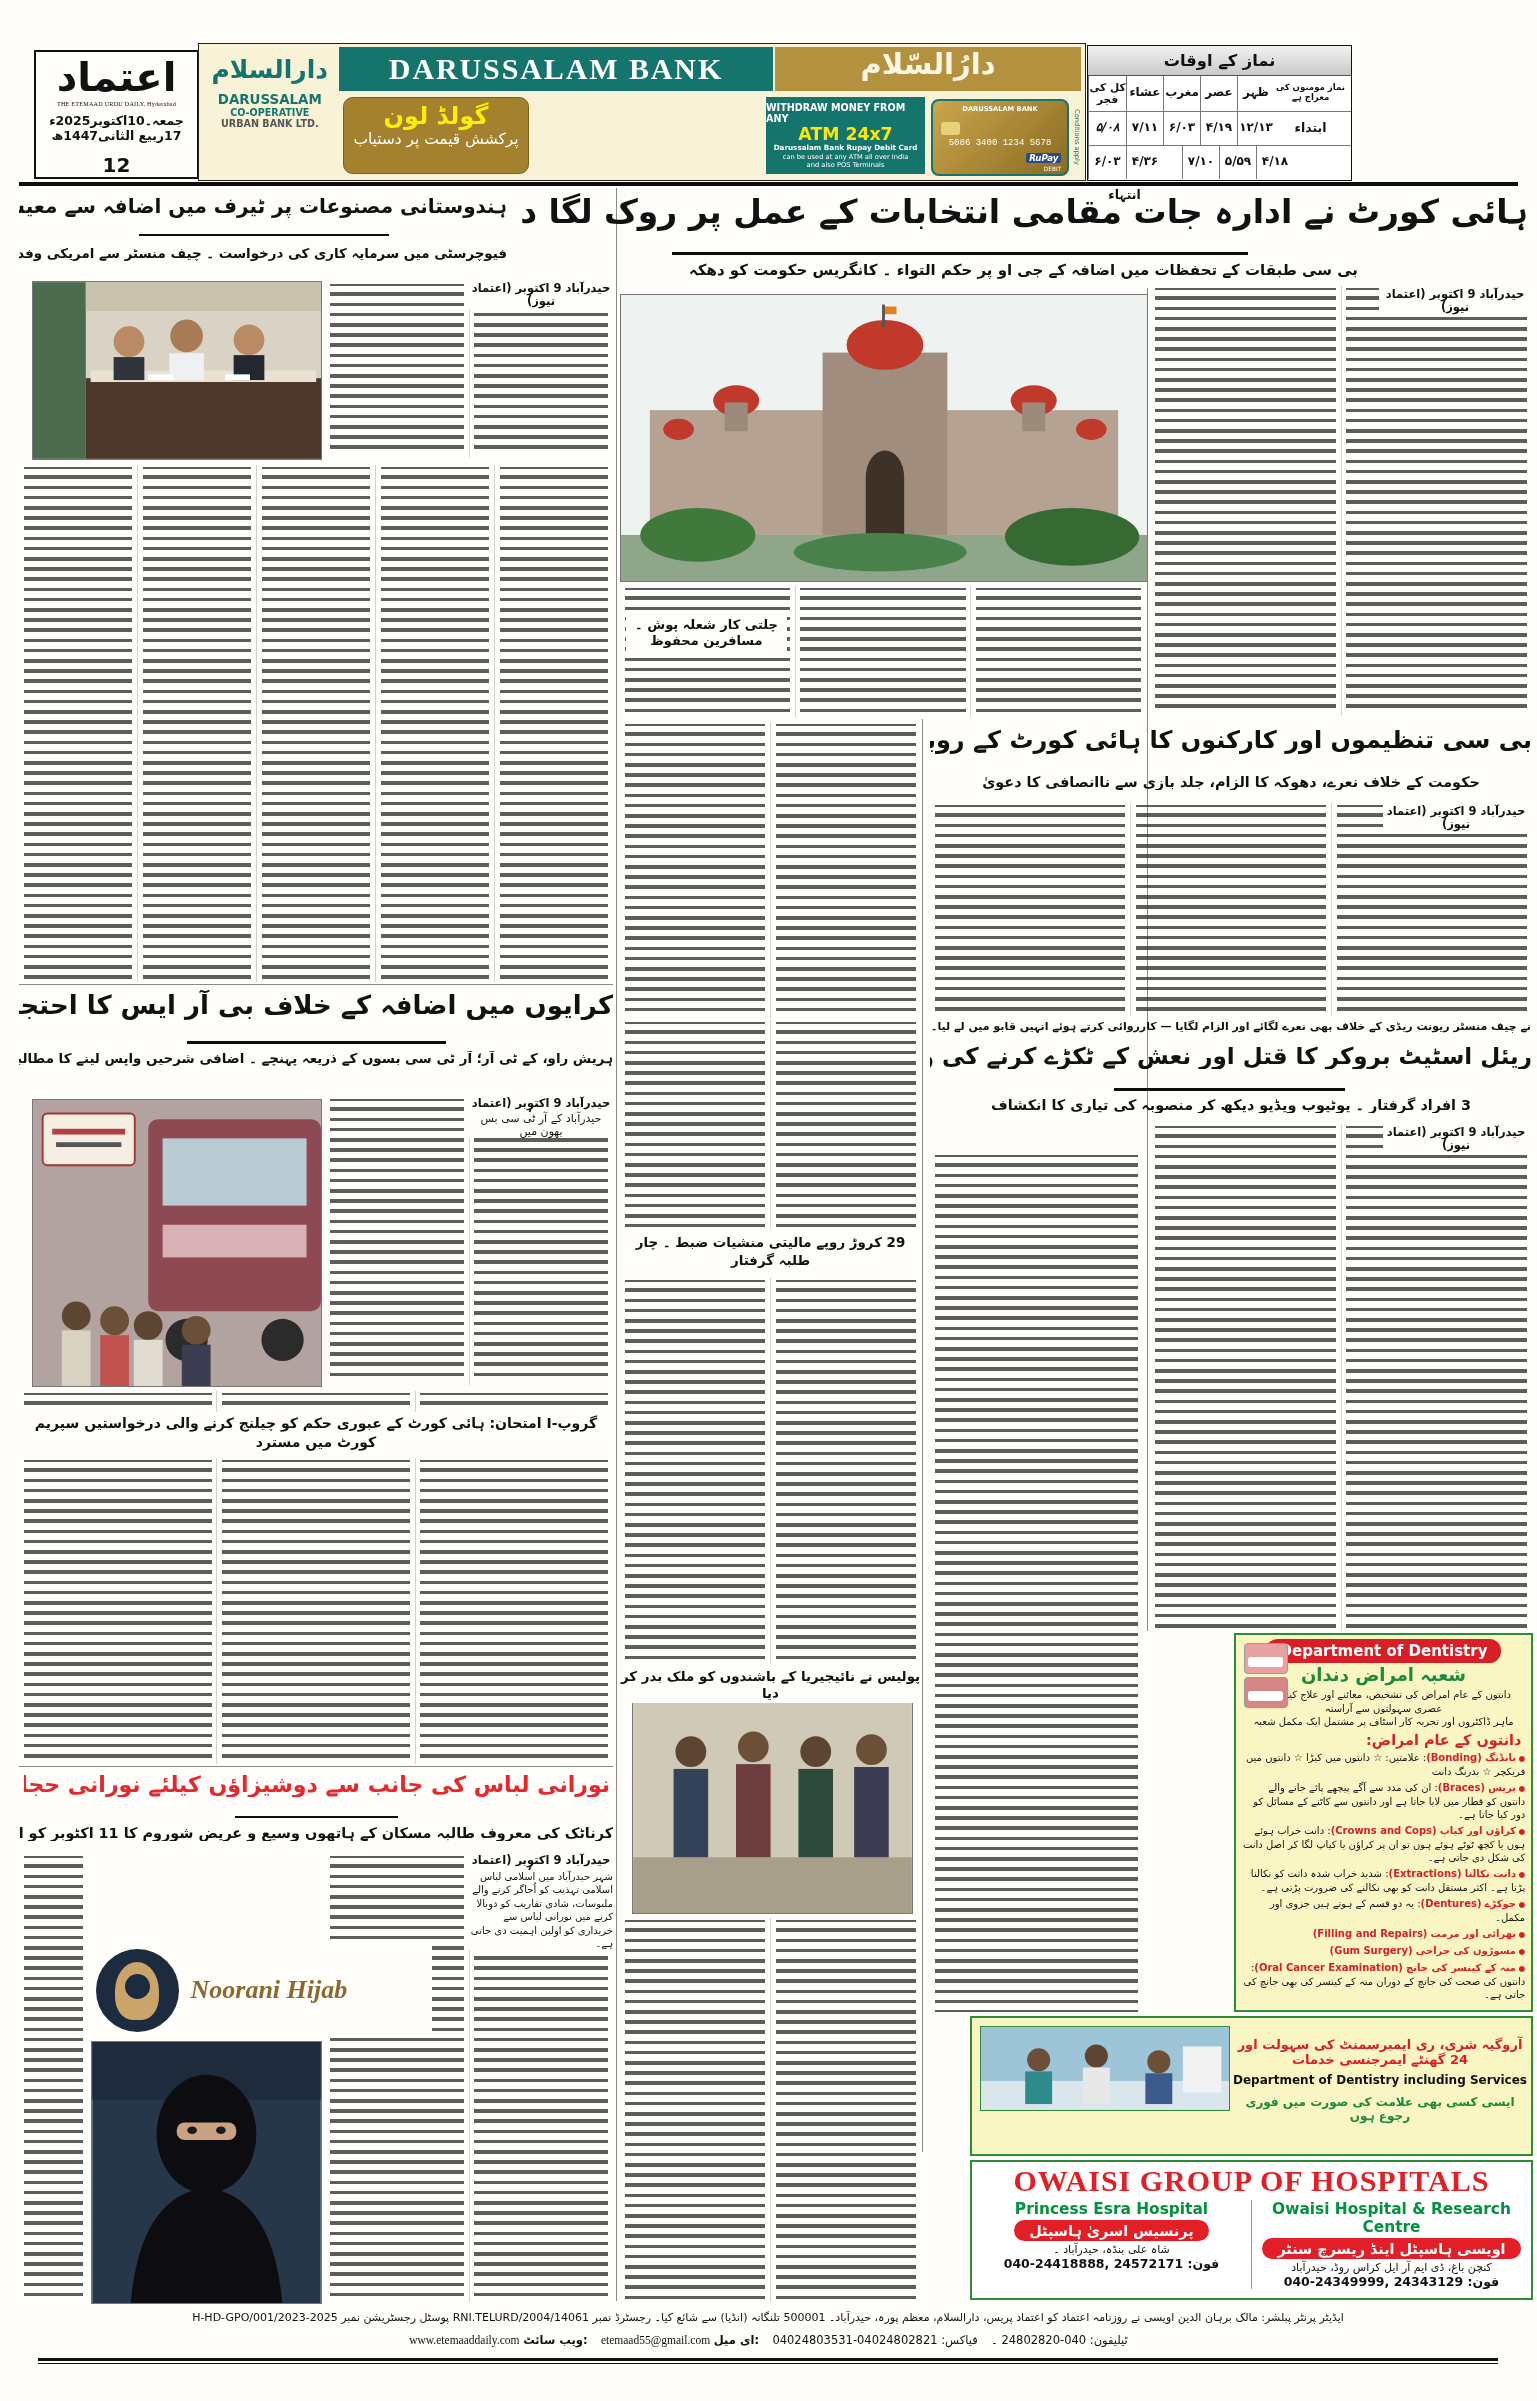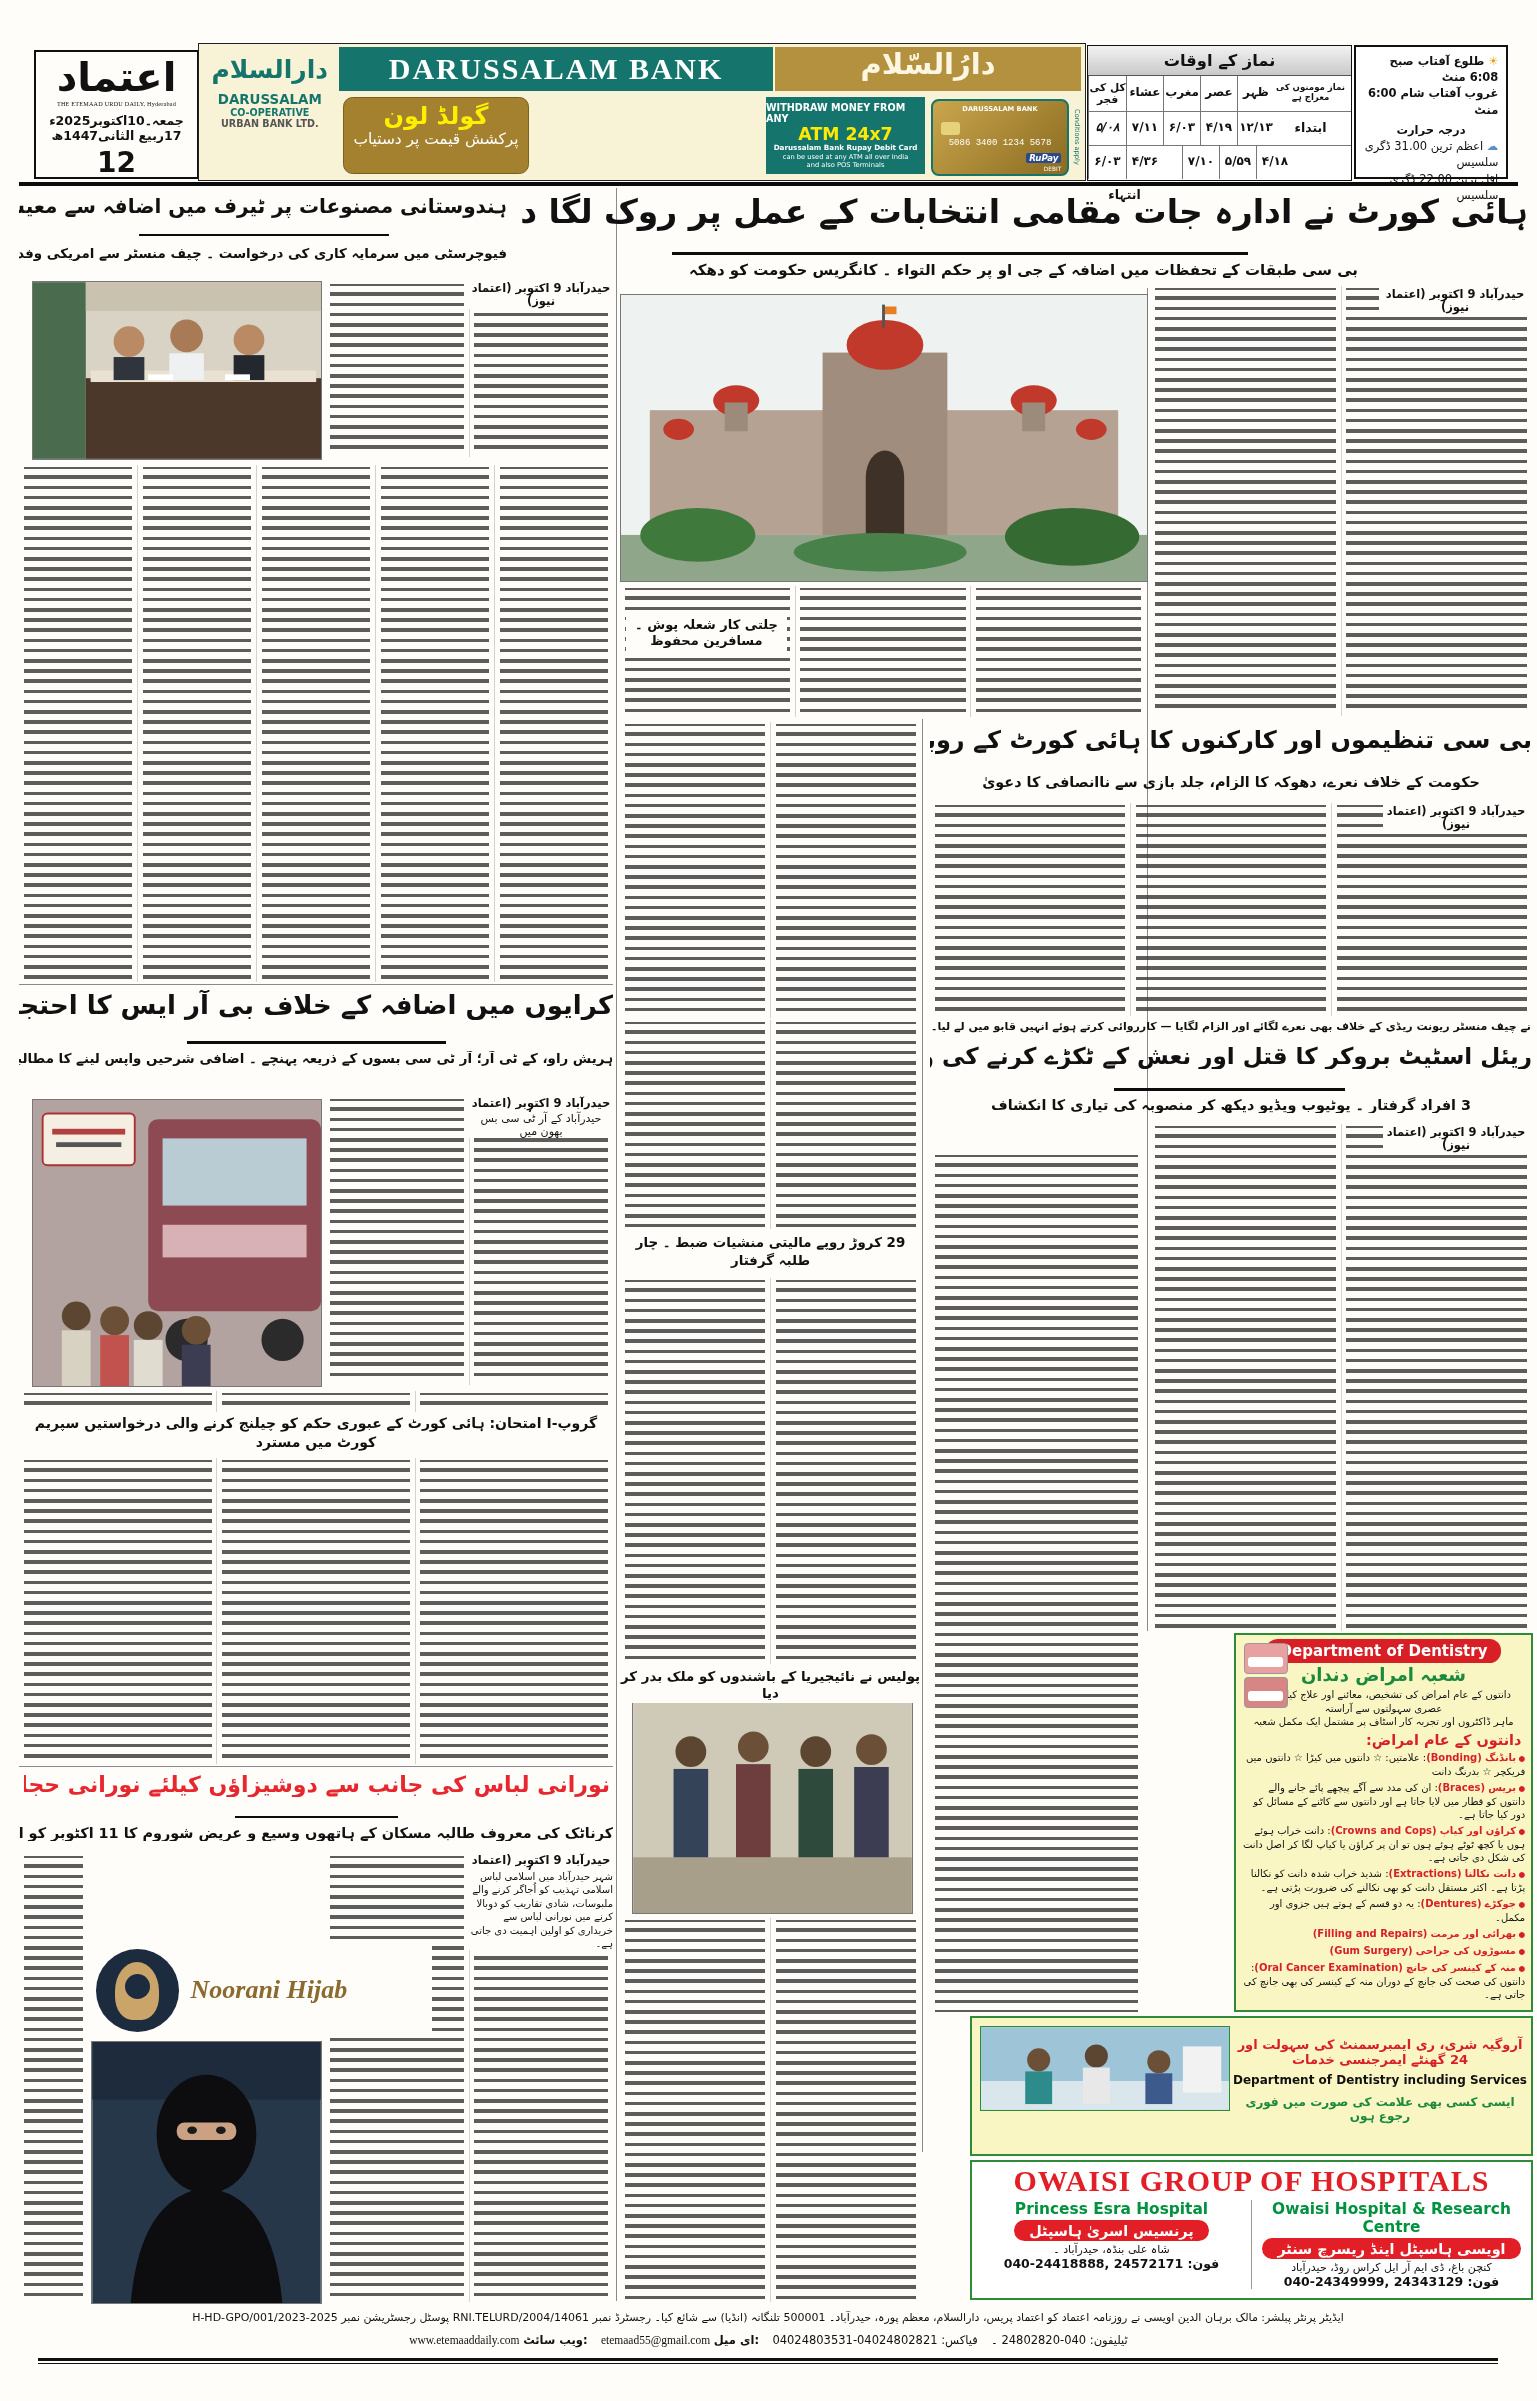--- a/index.html
+++ b/index.html
@@ -47,21 +47,21 @@
 </head>
 <body>
 
 <div class="page">
 
   <div class="abs masthead" style="left:34px;top:50px;width:161px;height:125px;">
     <div class="u b" style="font-size:40px;line-height:46px;margin-top:1.9px;">اعتماد</div>
     <div class="e" style="font-size:6.2px;letter-spacing:0.2px;">THE ETEMAAD URDU DAILY, Hyderabad</div>
     <div class="u b" style="font-size:12.5px;margin-top:5.8px;">جمعہ۔10اکتوبر2025ء</div>
     <div class="u b" style="font-size:12.5px;">17ربیع الثانی1447ھ</div>
-    <div class="b" style="font-size:28px;margin-top:3px;">12</div>
+    <div class="b" style="font-size:20px;margin-top:10px;">12</div>
   </div>
 
   <div class="abs bankad" style="left:198px;top:43px;width:886px;height:136px;">
 
     <div class="abs ctr" style="left:3.8px;top:3.8px;width:134px;height:127px;">
       <div class="u b" style="font-size:25px;color:#15756d;margin-top:7.7px;">دارالسلام</div>
       <div class="b" style="font-size:13.4px;color:#15756d;margin-top:7.7px;">DARUSSALAM</div>
       <div class="b" style="font-size:9.6px;color:#15756d;">CO-OPERATIVE</div>
       <div class="b" style="font-size:9.6px;color:#555;">URBAN BANK LTD.</div>
     </div>
@@ -119,27 +119,20 @@
     <div style="border-top:1px solid #777;">
       <div class="pcell" style="width:38px;height:33px;line-height:31px;">۶/۰۳</div>
       <div class="pcell" style="width:37px;height:33px;line-height:31px;">۴/۳۶</div>
       <div class="pcell" style="width:37px;height:33px;line-height:31px;margin-left:19px;">۷/۱۰</div>
       <div class="pcell" style="width:37px;height:33px;line-height:31px;">۵/۵۹</div>
       <div class="pcell" style="width:37px;height:33px;line-height:31px;">۴/۱۸</div>
       <div class="pcell u" style="width:73px;height:33px;line-height:31px;font-size:12.5px;border-left:none;">انتہاء</div>
     </div>
   </div>
 
-  <div class="abs weather u" style="left:1354px;top:45px;width:154px;height:134px;">
-    <div><span style="color:#e8a017;">☀</span> <span class="b">طلوع آفتاب صبح 6:08 منٹ</span></div>
-    <div class="b">غروب آفتاب شام 6:00 منٹ</div>
-    <div class="b ctr" style="margin-top:3.8px;">درجہ حرارت</div>
-    <div><span style="color:#5b8ec4;">☁</span> <span>اعظم ترین 31.00 ڈگری سلسیس</span></div>
-    <div>اقل ترین 22.00 ڈگری سلسیس</div>
-  </div>
 
   <div class="abs rule" style="left:19px;top:182px;width:1499px;height:3.8px;"></div>
   <div class="abs hairline" style="left:616px;top:188px;width:1px;height:2113px;"></div>
   <div class="abs hairline" style="left:922px;top:719px;width:1px;height:1433px;"></div>
   <div class="abs hairline" style="left:1147px;top:288px;width:1px;height:1343px;"></div>
 
   <div class="abs u b ctr nowrap" style="left:19px;top:194px;width:488px;font-size:20px;">ہندوستانی مصنوعات پر ٹیرف میں اضافہ سے معیشتوں پر منفی اثرات</div>
   <div class="abs rule" style="left:139px;top:234px;width:250px;height:2.4px;"></div>
   <div class="abs u b ctr nowrap" style="left:19px;top:246px;width:488px;font-size:13.4px;">فیوچرسٹی میں سرمایہ کاری کی درخواست ۔ چیف منسٹر سے امریکی وفد کی ملاقات</div>
 

